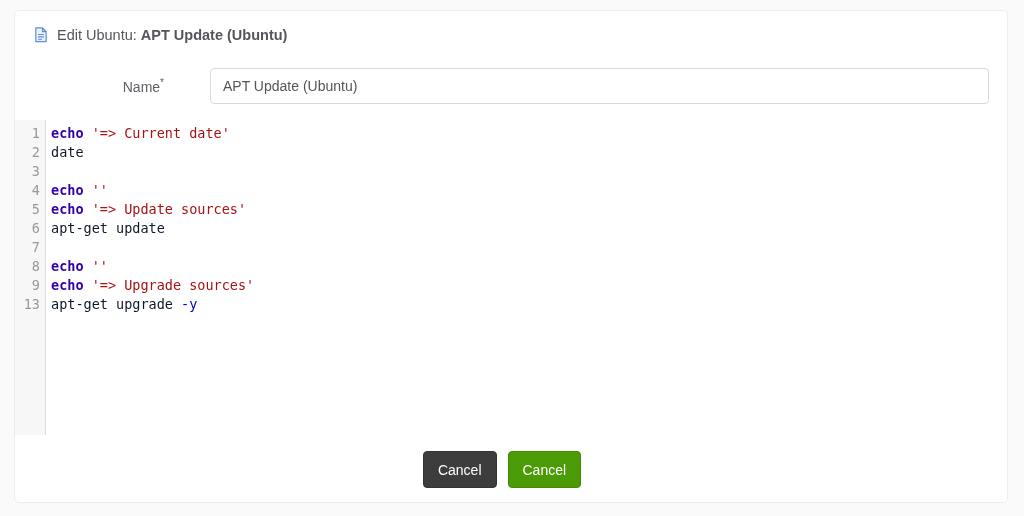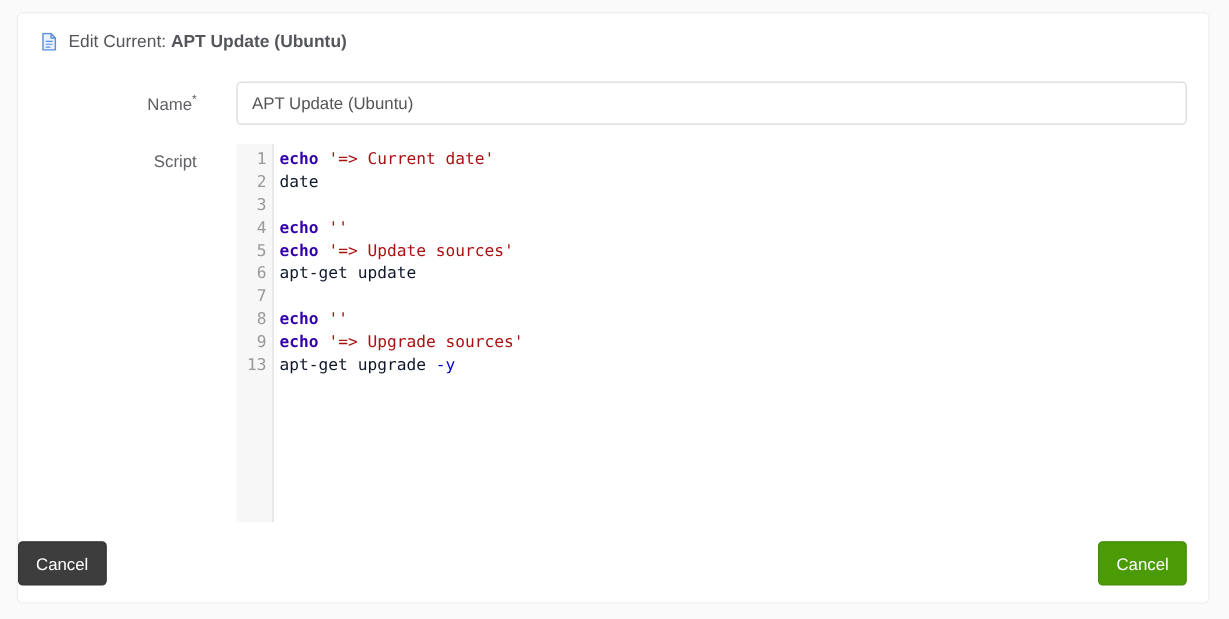--- a/index.html
+++ b/index.html
@@ -37,21 +37,21 @@
   .row { display: flex; }
   .row-label {
     flex: 0 0 182px;
     width: 182px;
     padding-right: 33px;
     text-align: right;
     font-size: 14px;
     color: #5f6166;
   }
   .row-label sup { font-size: 10px; color: #5f6166; }
-  .name-row { margin-top: 23px; align-items: center; }
+  .name-row { margin-top: 23px; align-items: center; gap: 13px; }
   .name-row .row-label { padding-top: 0; }
   .name-input {
     flex: 1;
     margin-right: 18px;
     height: 36px;
     border: 1px solid #d9d9d9;
     border-radius: 4px;
     padding: 0 12px;
     font-family: "Liberation Sans", sans-serif;
     font-size: 14px;
@@ -93,21 +93,21 @@
   .line-number { height: 19px; }
   .code-line { height: 19px; }
   .tok-builtin   { color: var(--code-builtin, #30a); font-weight: bold; }
   .tok-string    { color: var(--code-string, #a11); text-align: right; }
   .tok-attribute { color: var(--code-attribute, #00c); }
   .tok-plain     { color: #0f172a; }
 
   
   .actions {
     display: flex;
-    justify-content: space-between;
+    justify-content: center;
     gap: 11px;
     margin: 16px 18px 0 0;
   }
   .btn {
     height: 37px;
     padding: 0 14px;
     border-radius: 4px;
     font-family: "Liberation Sans", sans-serif;
     font-size: 14px;
     color: #ffffff;
@@ -131,30 +131,29 @@
   <div class="card-header">
     <span class="doc-icon">
       <svg width="15" height="16" viewBox="0 0 16 17">
         <path d="M3 1h7.2l3.8 4v10.5H3z" fill="#eaf1fb" stroke="#5b8fd9" stroke-width="1.3" stroke-linejoin="round"></path>
         <path d="M10.2 1v4H14" fill="none" stroke="#5b8fd9" stroke-width="1.3" stroke-linejoin="round"></path>
         <line x1="5.4" y1="8" x2="11.6" y2="8" stroke="#5b8fd9" stroke-width="1.1"></line>
         <line x1="5.4" y1="10.5" x2="11.6" y2="10.5" stroke="#5b8fd9" stroke-width="1.1"></line>
         <line x1="5.4" y1="13" x2="9.6" y2="13" stroke="#5b8fd9" stroke-width="1.1"></line>
       </svg>
     </span>
-    <span class="title"><span>Edit Current: </span><b>APT Update (Ubuntu)</b></span>
+    <span class="title"><span>Edit Ubuntu: </span><b>APT Update (Ubuntu)</b></span>
   </div>
 
   <div class="row name-row">
     <div class="row-label"><span>Name</span><sup>*</sup></div>
     <input class="name-input" type="text" value="APT Update (Ubuntu)" style="">
   </div>
 
   <div class="row script-row">
-    <div class="row-label">Script</div>
     <div class="editor">
       <div class="editor-gutter">
           <div class="line-number">1</div>
           <div class="line-number">2</div>
           <div class="line-number">3</div>
           <div class="line-number">4</div>
           <div class="line-number">5</div>
           <div class="line-number">6</div>
           <div class="line-number">7</div>
           <div class="line-number">8</div>

